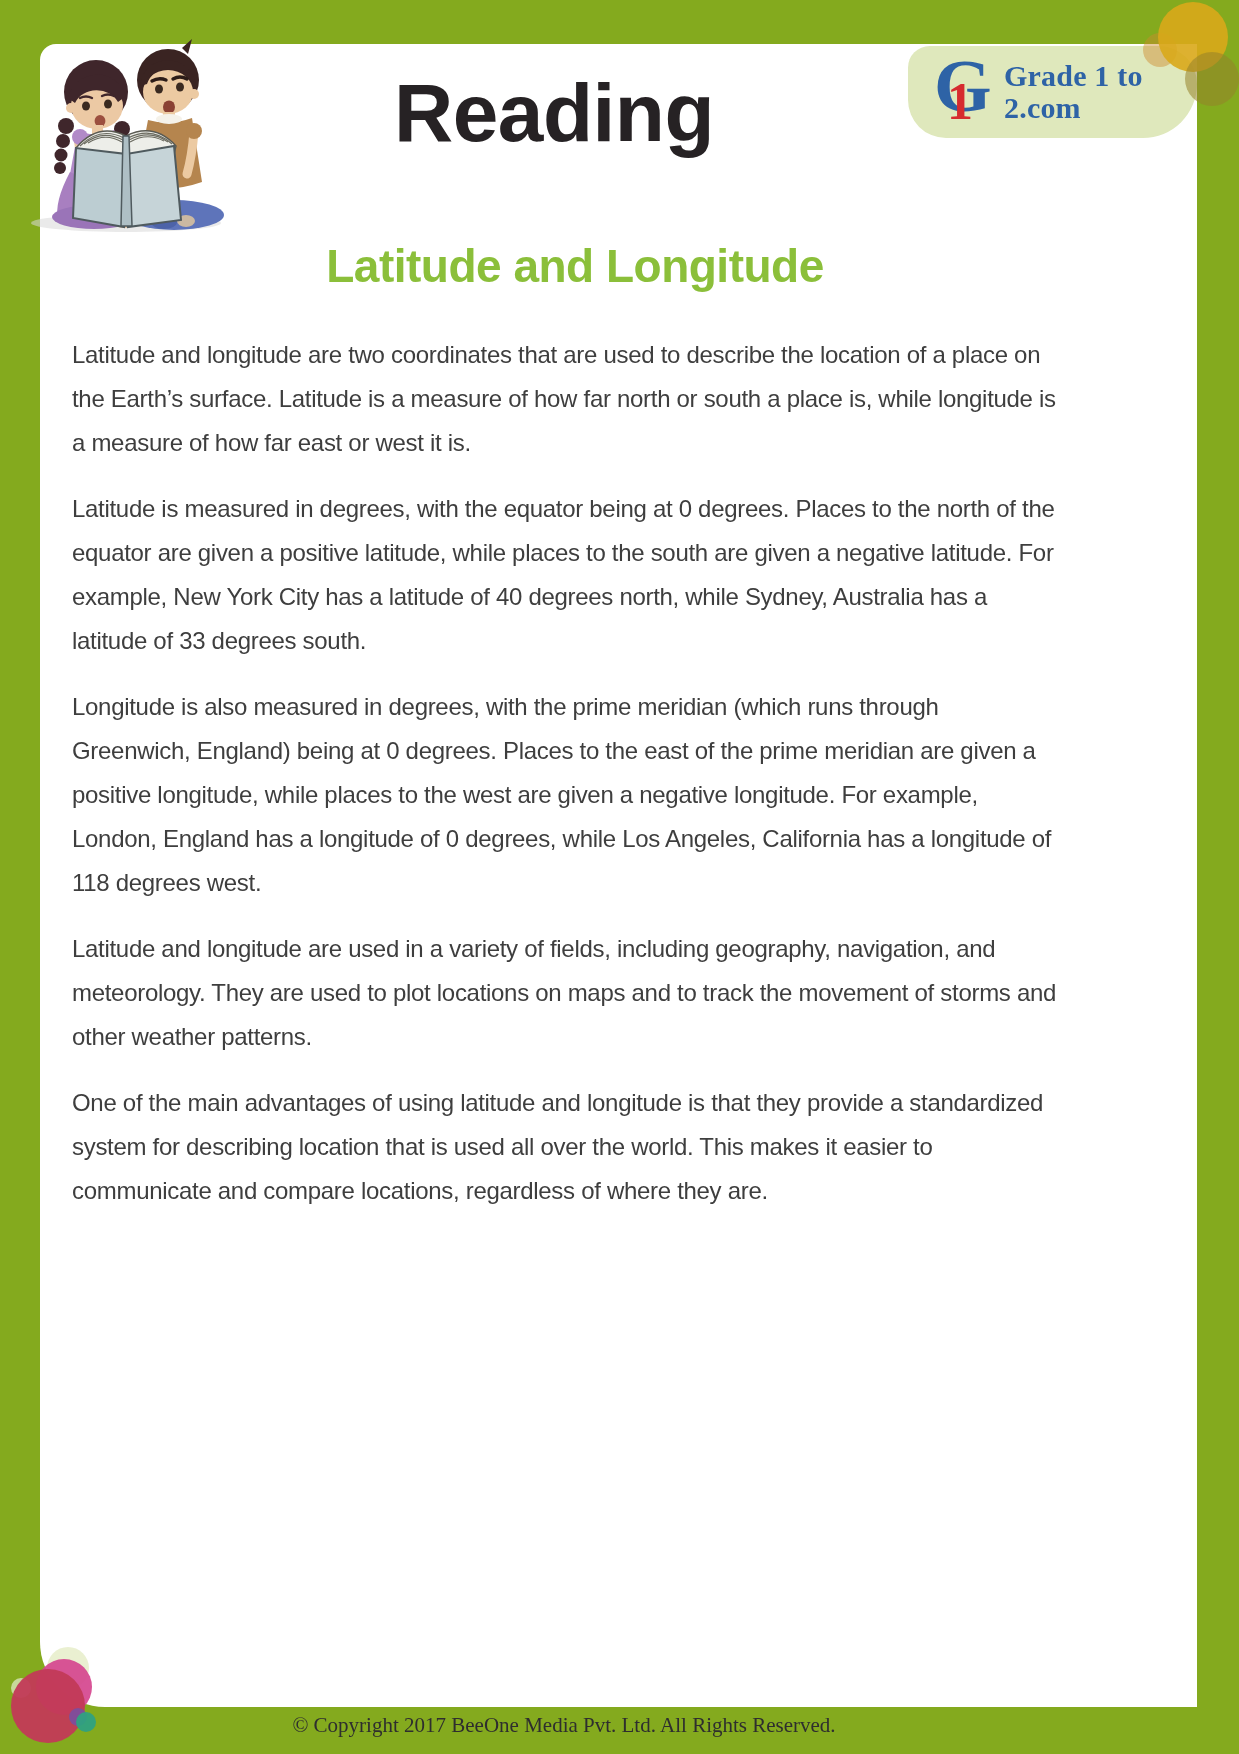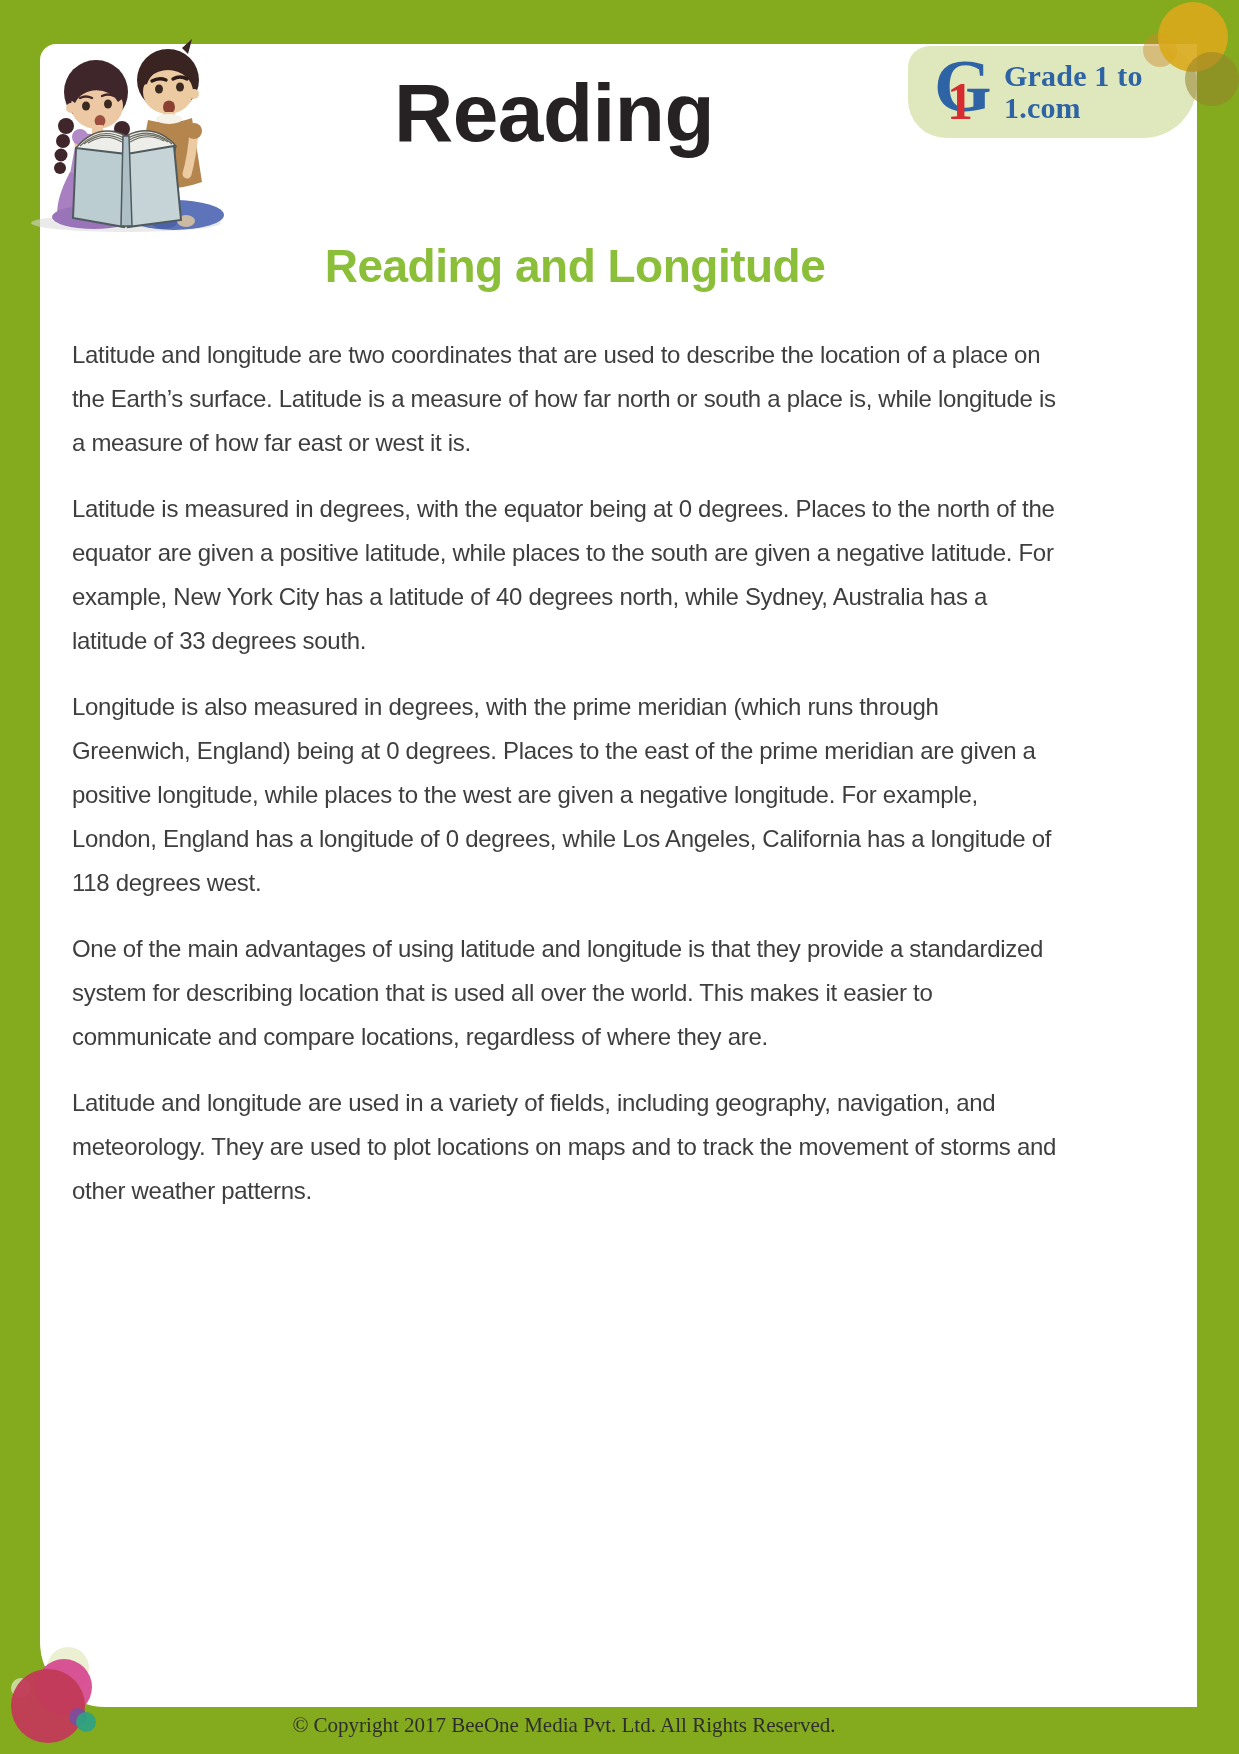--- a/index.html
+++ b/index.html
@@ -97,21 +97,21 @@
     <circle cx="166" cy="37" r="35" fill="#d9a819" opacity="0.9"></circle>
     <circle cx="185" cy="79" r="27" fill="#95812a" opacity="0.55"></circle>
   </svg>
 
   <div class="logo-box">
     <div class="logo-mark">
       <span class="mark-g">G</span>
       <span class="mark-1">1</span>
     </div>
     <div class="logo-text">
-      <div class="logo-site">Grade 1 to 1.com</div>
+      <div class="logo-site">Grade 1 to 2.com</div>
     </div>
   </div>
 
   <svg class="kids" width="222" height="212" viewBox="0 0 222 212">
 
     <ellipse cx="112" cy="201" rx="95" ry="9" fill="#d8d8d8" opacity="0.55"></ellipse>
 
     <g>
       <circle cx="52" cy="104" r="8" fill="#3f262b"></circle>
       <circle cx="49" cy="119" r="7" fill="#3f262b"></circle>
@@ -170,28 +170,28 @@
       <path d="M 150 119 Q 133 110 116 120" stroke="#6b6b60" stroke-width="1.2" fill="none"></path>
       <path d="M 62 126 L 59 196 L 110 205 L 112 132 Z" fill="#bccdd2" stroke="#4f5a5e" stroke-width="2"></path>
       <path d="M 112 132 L 114 205 L 167 198 L 160 124 Z" fill="#c6d4d8" stroke="#4f5a5e" stroke-width="2"></path>
       <path d="M 109 114 L 107 204 L 118 204 L 115 114 Z" fill="#aebfc5" stroke="#4f5a5e" stroke-width="1.5"></path>
     </g>
   </svg>
 
   <header class="titles">
     <div class="title-line">Reading</div>
   </header>
-  <div class="subtitle">Reading and Longitude</div>
+  <div class="subtitle">Latitude and Longitude</div>
 
   <main class="article">
     <p>Latitude and longitude are two coordinates that are used to describe the location of a place on the Earth’s surface. Latitude is a measure of how far north or south a place is, while longitude is a measure of how far east or west it is.</p>
     <p>Latitude is measured in degrees, with the equator being at 0 degrees. Places to the north of the equator are given a positive latitude, while places to the south are given a negative latitude. For example, New York City has a latitude of 40 degrees north, while Sydney, Australia has a latitude of 33 degrees south.</p>
     <p>Longitude is also measured in degrees, with the prime meridian (which runs through Greenwich, England) being at 0 degrees. Places to the east of the prime meridian are given a positive longitude, while places to the west are given a negative longitude. For example, London, England has a longitude of 0 degrees, while Los Angeles, California has a longitude of 118 degrees west.</p>
+    <p>Latitude and longitude are used in a variety of fields, including geography, navigation, and meteorology. They are used to plot locations on maps and to track the movement of storms and other weather patterns.</p>
     <p>One of the main advantages of using latitude and longitude is that they provide a standardized system for describing location that is used all over the world. This makes it easier to communicate and compare locations, regardless of where they are.</p>
-    <p>Latitude and longitude are used in a variety of fields, including geography, navigation, and meteorology. They are used to plot locations on maps and to track the movement of storms and other weather patterns.</p>
   </main>
 
   <svg class="corner-bl" width="135" height="126" viewBox="0 0 135 126">
     <circle cx="68" cy="40" r="21" fill="#e9efcf" opacity="0.95"></circle>
     <circle cx="21" cy="60" r="10" fill="#ffffff" opacity="0.55"></circle>
     <circle cx="64" cy="59" r="28" fill="#d5458e" opacity="0.92"></circle>
     <circle cx="48" cy="78" r="37" fill="#c23a57" opacity="0.95"></circle>
     <circle cx="78" cy="89" r="9" fill="#7a4fa0" opacity="0.9"></circle>
     <circle cx="86" cy="94" r="10" fill="#2fa181" opacity="0.95"></circle>
   </svg>

